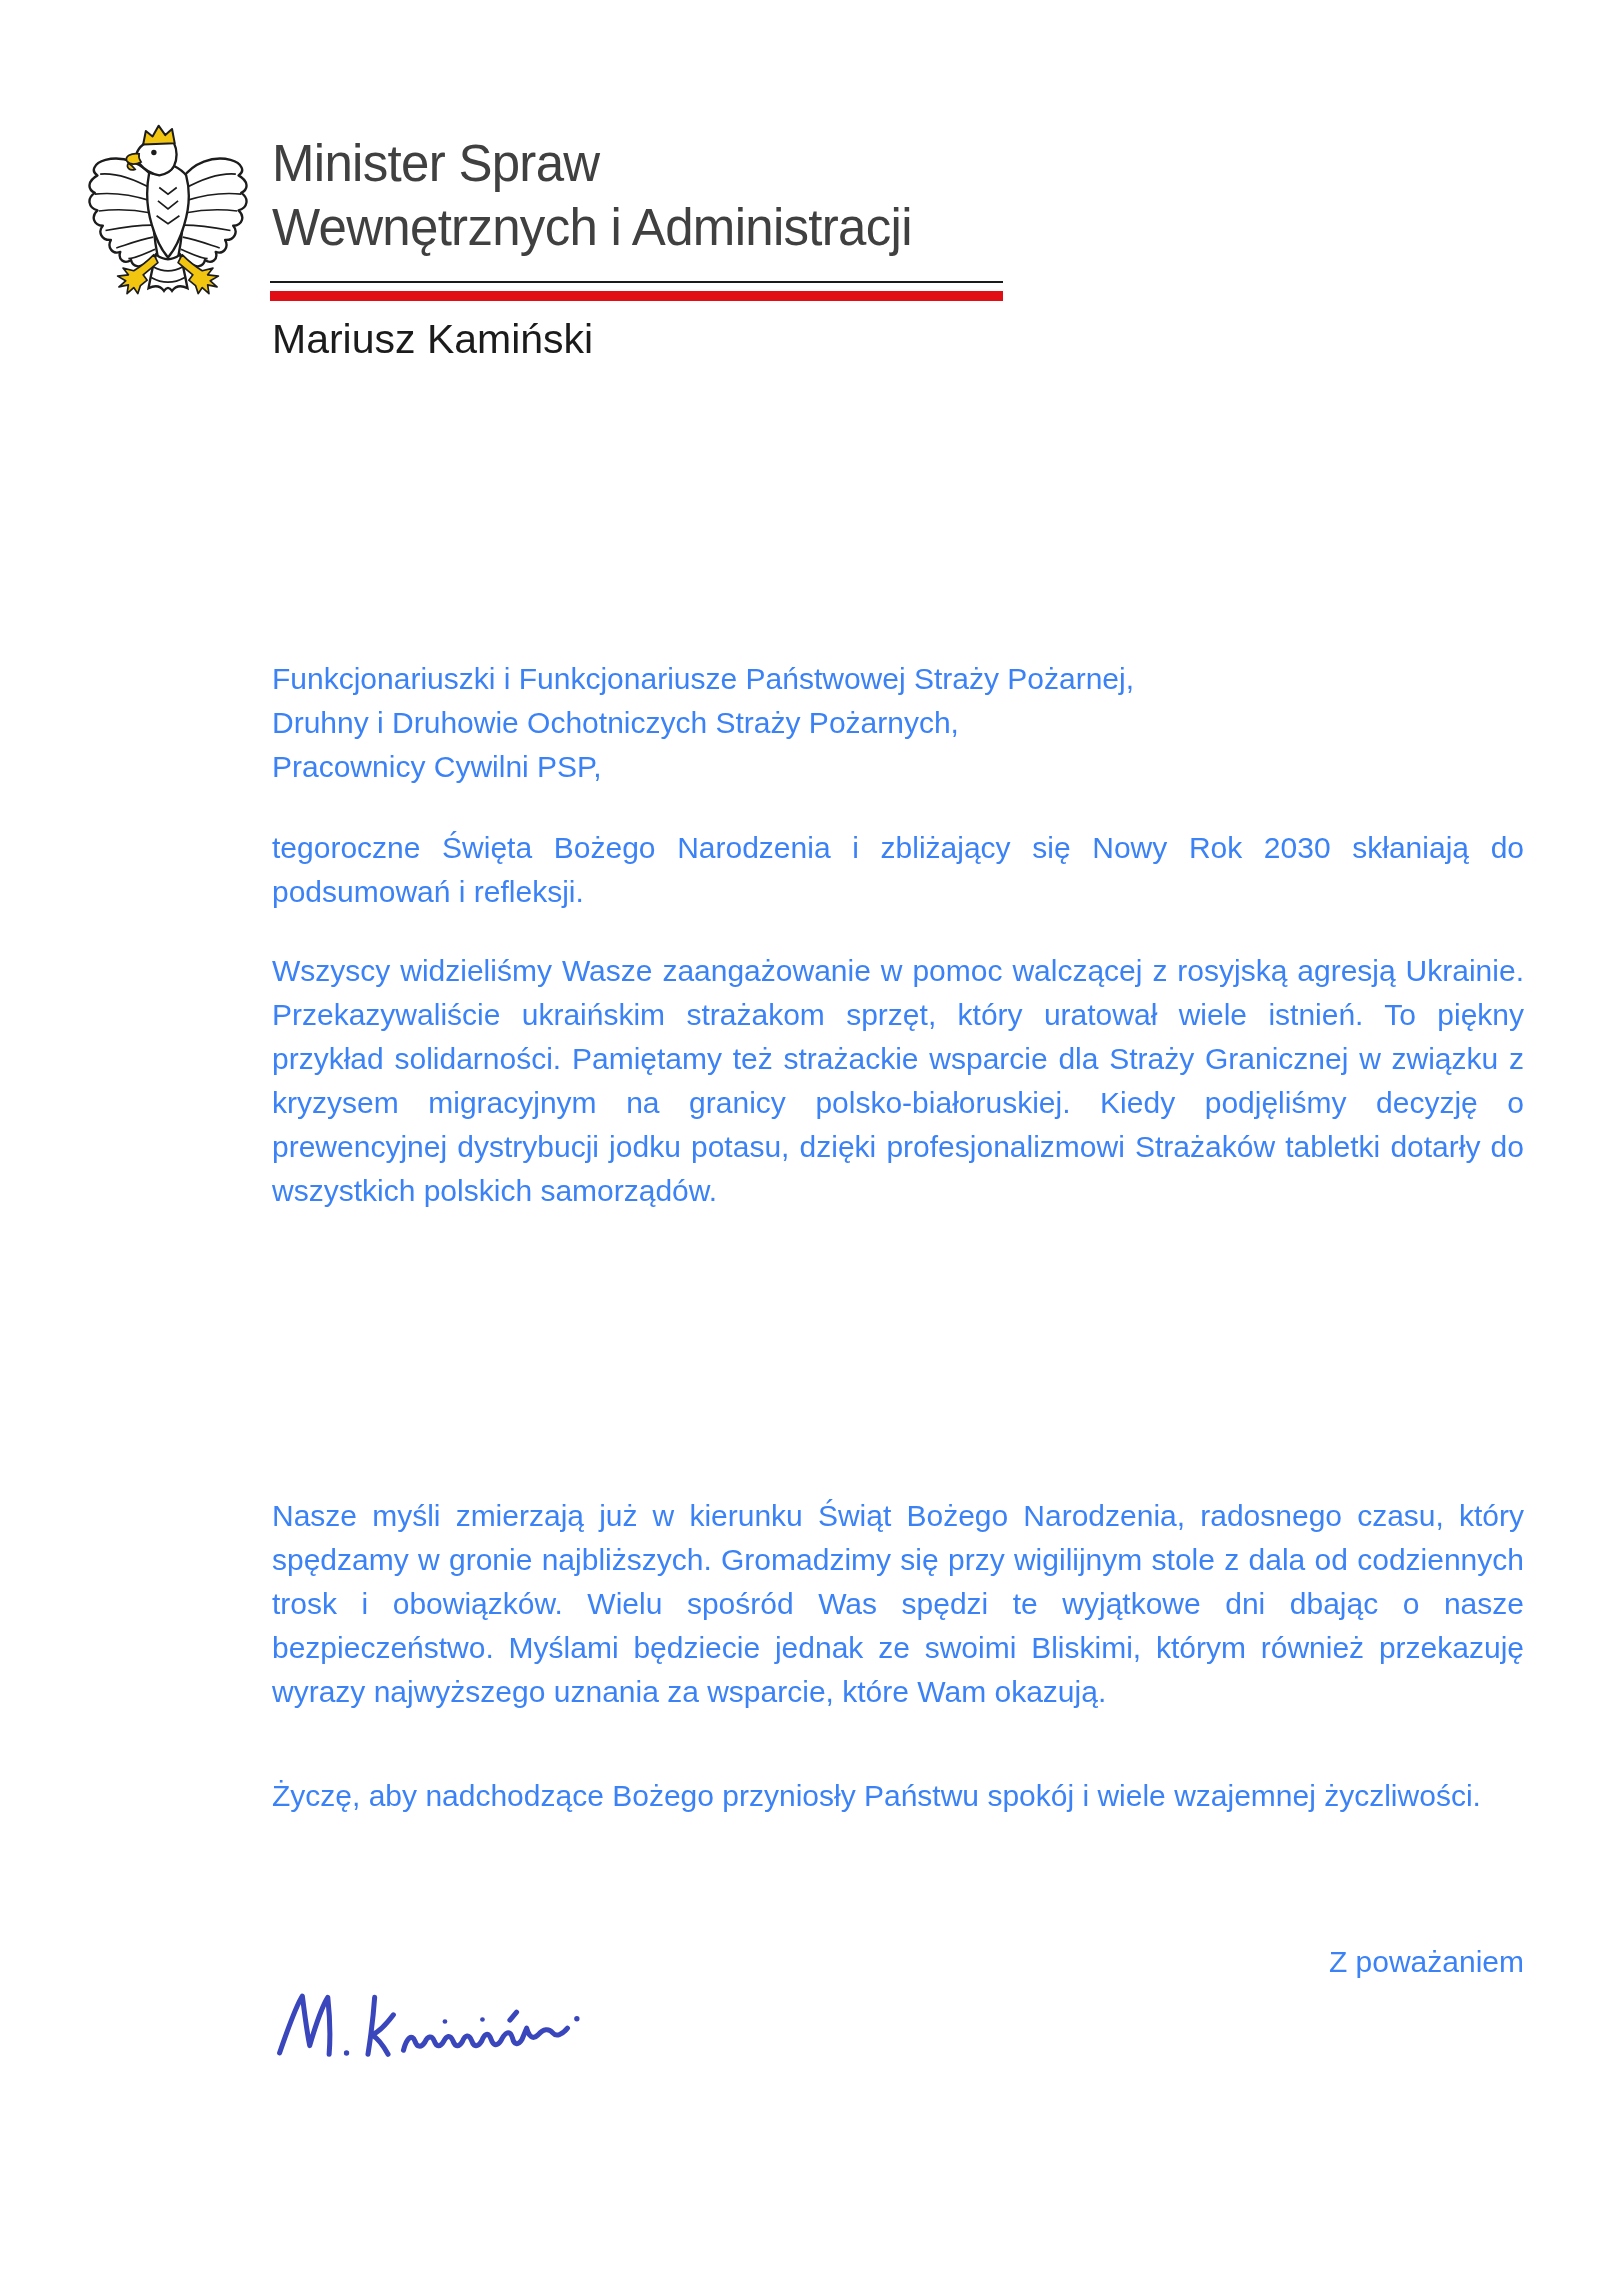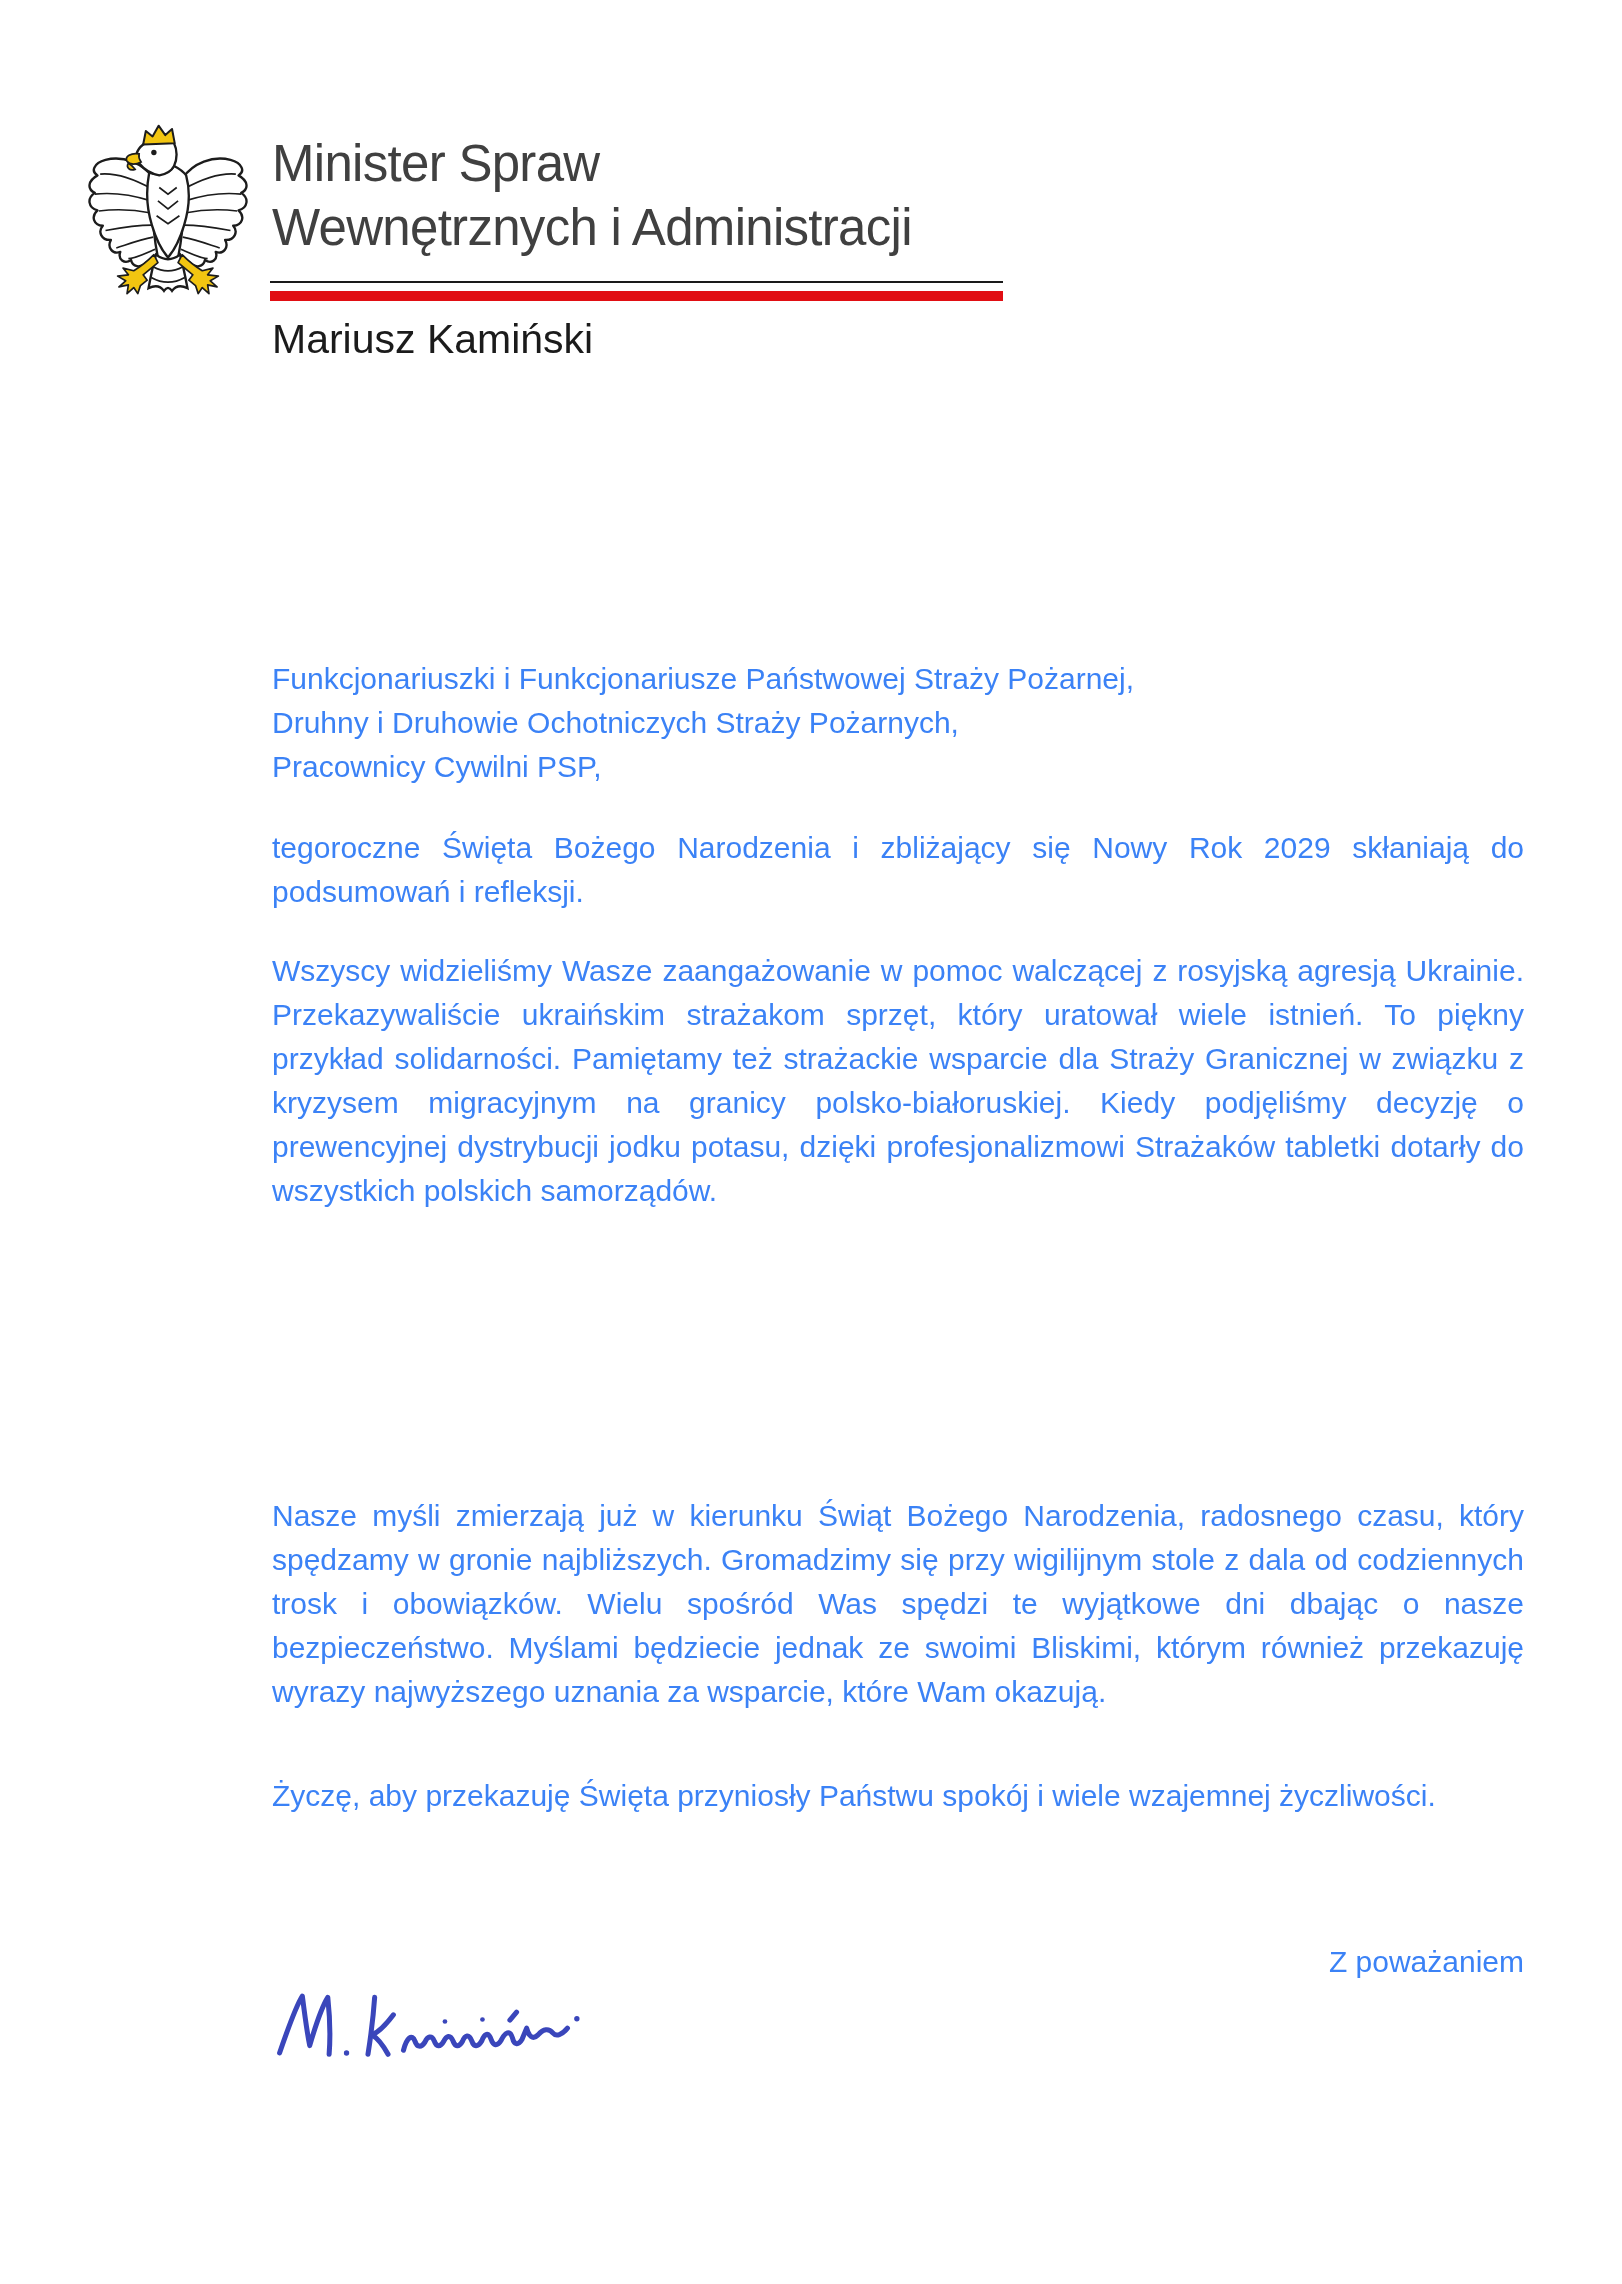--- a/index.html
+++ b/index.html
@@ -147,24 +147,24 @@
 
   <div class="rule-black"></div>
   <div class="rule-red"></div>
 
   <div class="minister">Mariusz Kamiński</div>
 
   <div class="bodytext salutation" style="top:657px">Funkcjonariuszki i Funkcjonariusze Państwowej Straży Pożarnej,
 Druhny i Druhowie Ochotniczych Straży Pożarnych,
 Pracownicy Cywilni PSP,</div>
 
-  <p class="bodytext para" style="top:826px">tegoroczne Święta Bożego Narodzenia i zbliżający się Nowy Rok 2029 skłaniają do podsumowań i refleksji.</p>
+  <p class="bodytext para" style="top:826px">tegoroczne Święta Bożego Narodzenia i zbliżający się Nowy Rok 2030 skłaniają do podsumowań i refleksji.</p>
   <p class="bodytext para" style="top:949px">Wszyscy widzieliśmy Wasze zaangażowanie w pomoc walczącej z rosyjską agresją Ukrainie. Przekazywaliście ukraińskim strażakom sprzęt, który uratował wiele istnień. To piękny przykład solidarności. Pamiętamy też strażackie wsparcie dla Straży Granicznej w związku z kryzysem migracyjnym na granicy polsko-białoruskiej. Kiedy podjęliśmy decyzję o prewencyjnej dystrybucji jodku potasu, dzięki profesjonalizmowi Strażaków tabletki dotarły do wszystkich polskich samorządów.</p>
   <p class="bodytext para" style="top:1494px">Nasze myśli zmierzają już w kierunku Świąt Bożego Narodzenia, radosnego czasu, który spędzamy w gronie najbliższych. Gromadzimy się przy wigilijnym stole z dala od codziennych trosk i obowiązków. Wielu spośród Was spędzi te wyjątkowe dni dbając o nasze bezpieczeństwo. Myślami będziecie jednak ze swoimi Bliskimi, którym również przekazuję wyrazy najwyższego uznania za wsparcie, które Wam okazują.</p>
-  <p class="bodytext para" style="top:1774px">Życzę, aby przekazuję Święta przyniosły Państwu spokój i wiele wzajemnej życzliwości.</p>
+  <p class="bodytext para" style="top:1774px">Życzę, aby nadchodzące Bożego przyniosły Państwu spokój i wiele wzajemnej życzliwości.</p>
 
   <div class="bodytext closing" style="top:1940px">Z poważaniem</div>
 
   <svg class="signature" viewBox="0 0 540 115" xmlns="http://www.w3.org/2000/svg">
     <title>M. Kamiński</title>
     <g stroke="#3a46bb" stroke-width="7.5" fill="none" stroke-linecap="round" stroke-linejoin="round">
       <path d="M8,97 C20,62 32,28 42,12 C45,36 49,66 53,86 C60,62 70,30 80,14 C83,42 84,74 82,99"></path>
       <path d="M150,14 C148,42 144,74 140,99"></path>
       <path d="M178,40 C166,56 156,66 146,70 C156,76 164,88 170,99"></path>
       <path d="M193,93 C198,74 206,68 210,79 C213,88 219,90 225,81 C229,72 235,70 239,79

